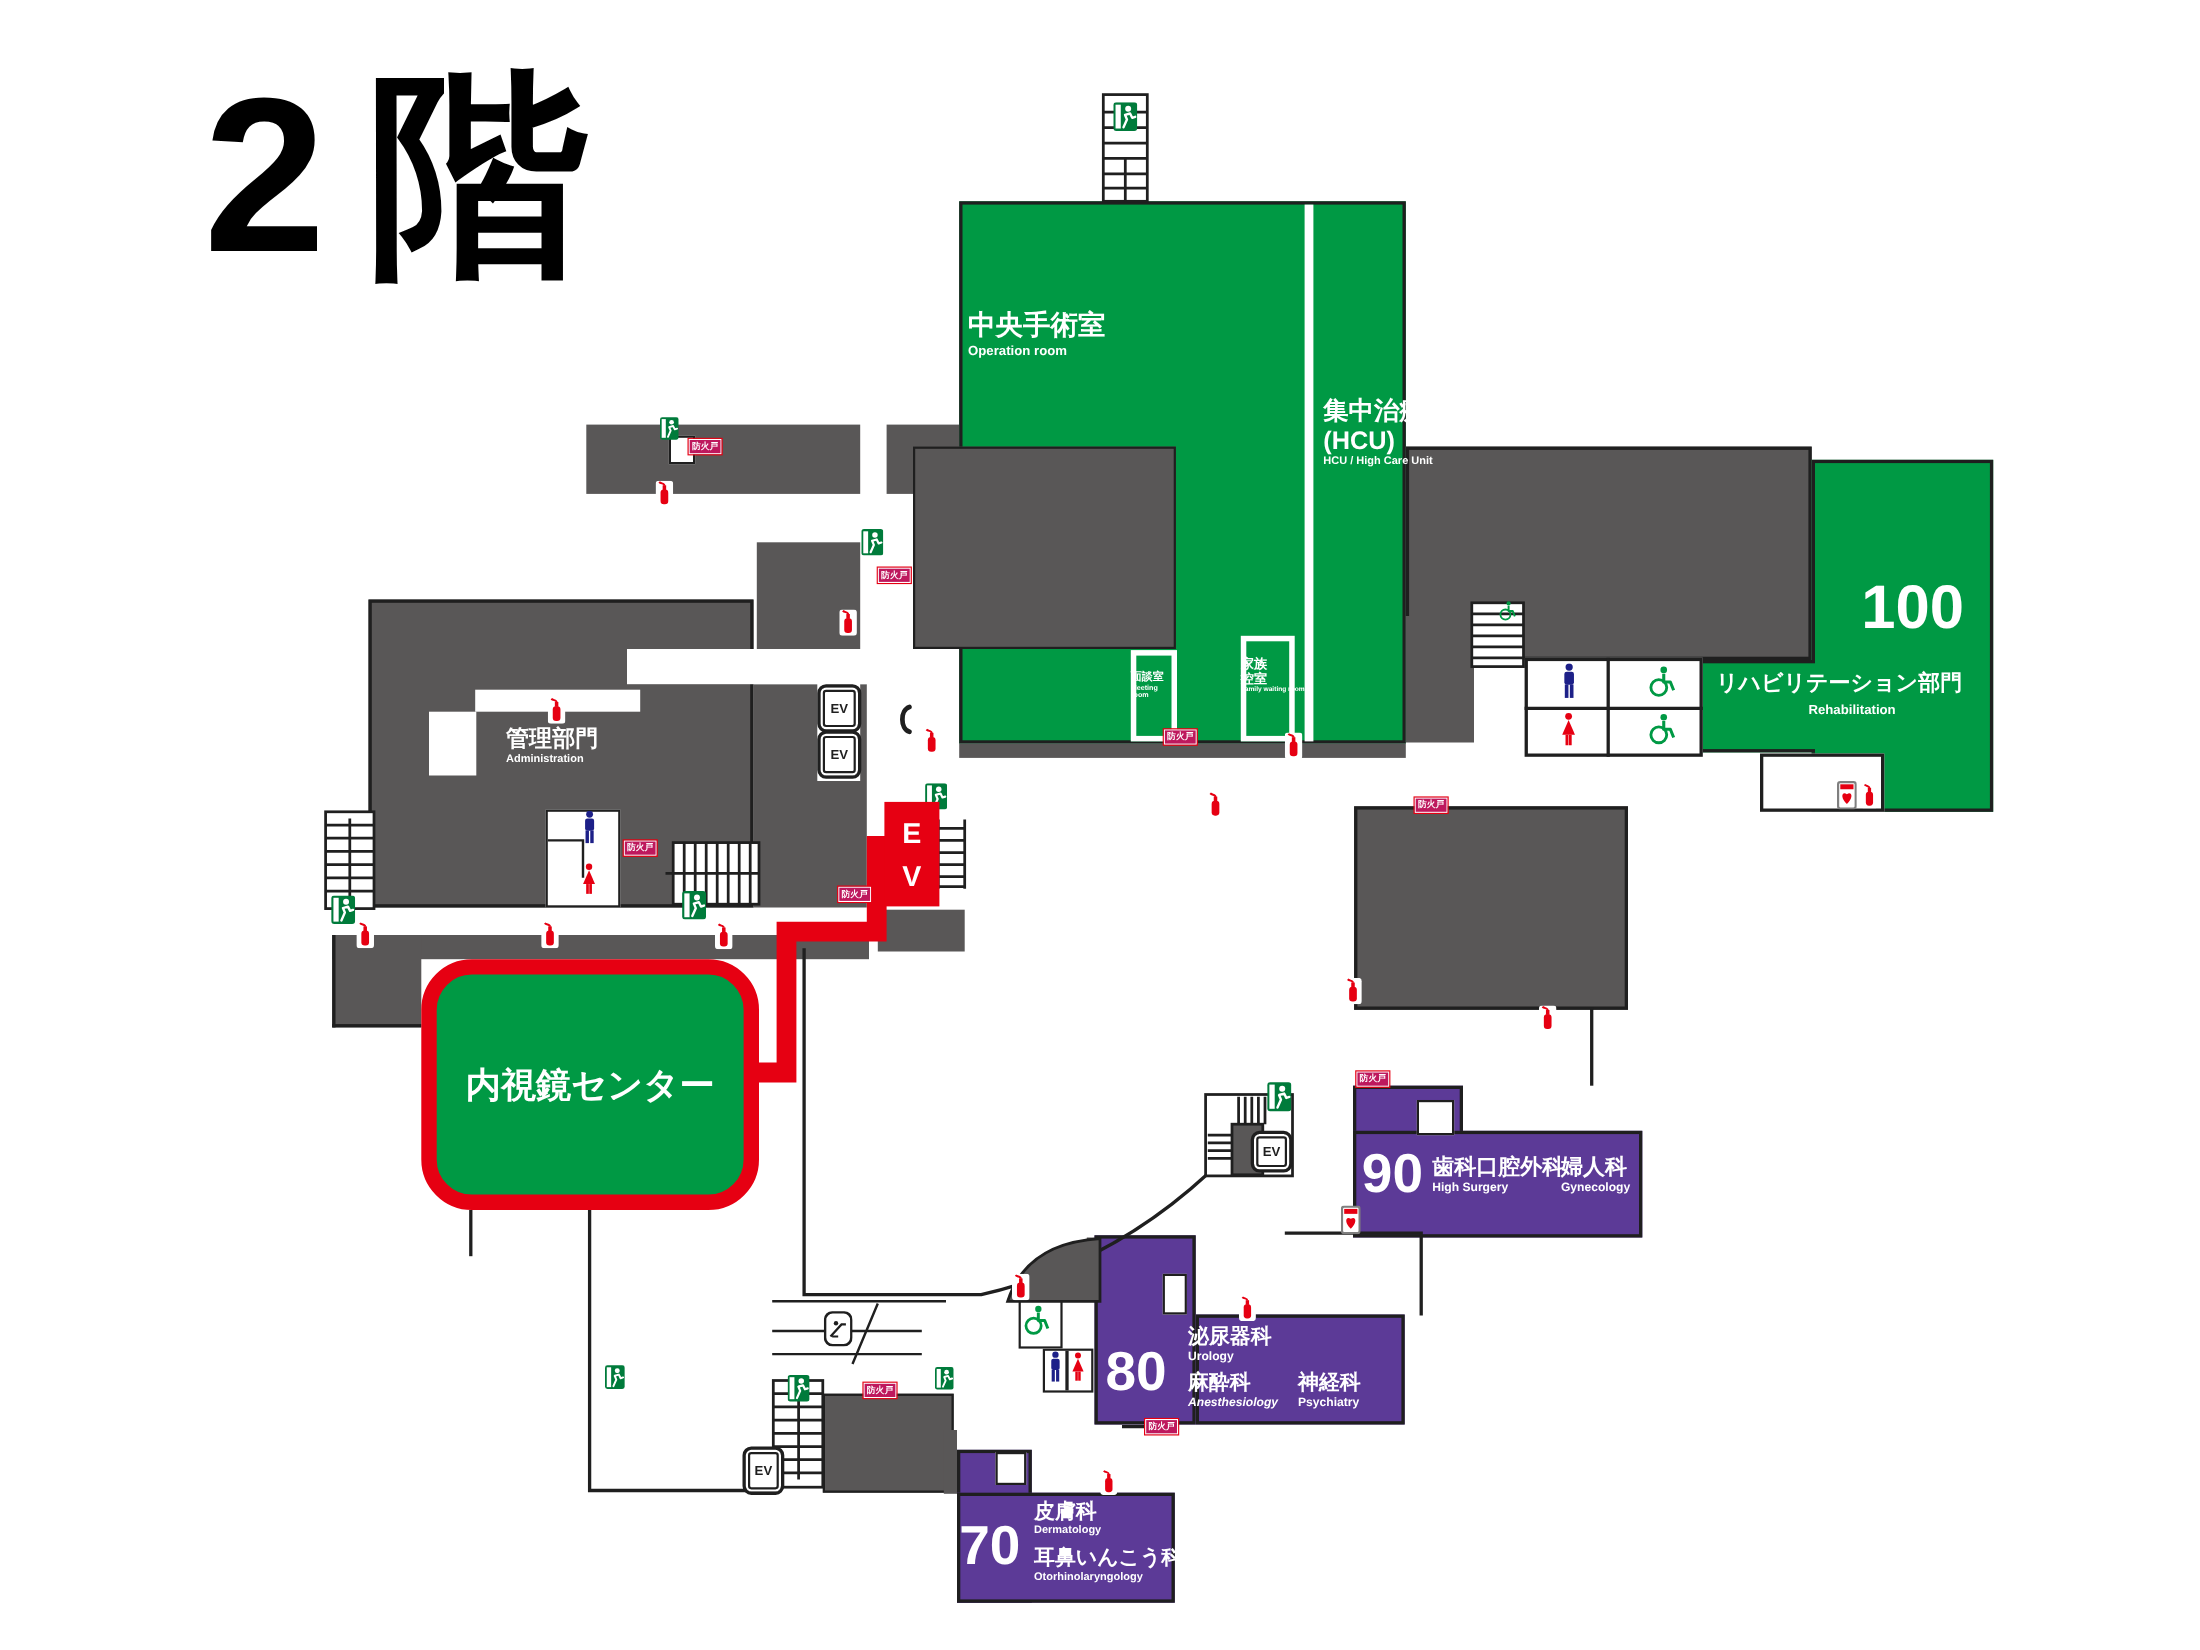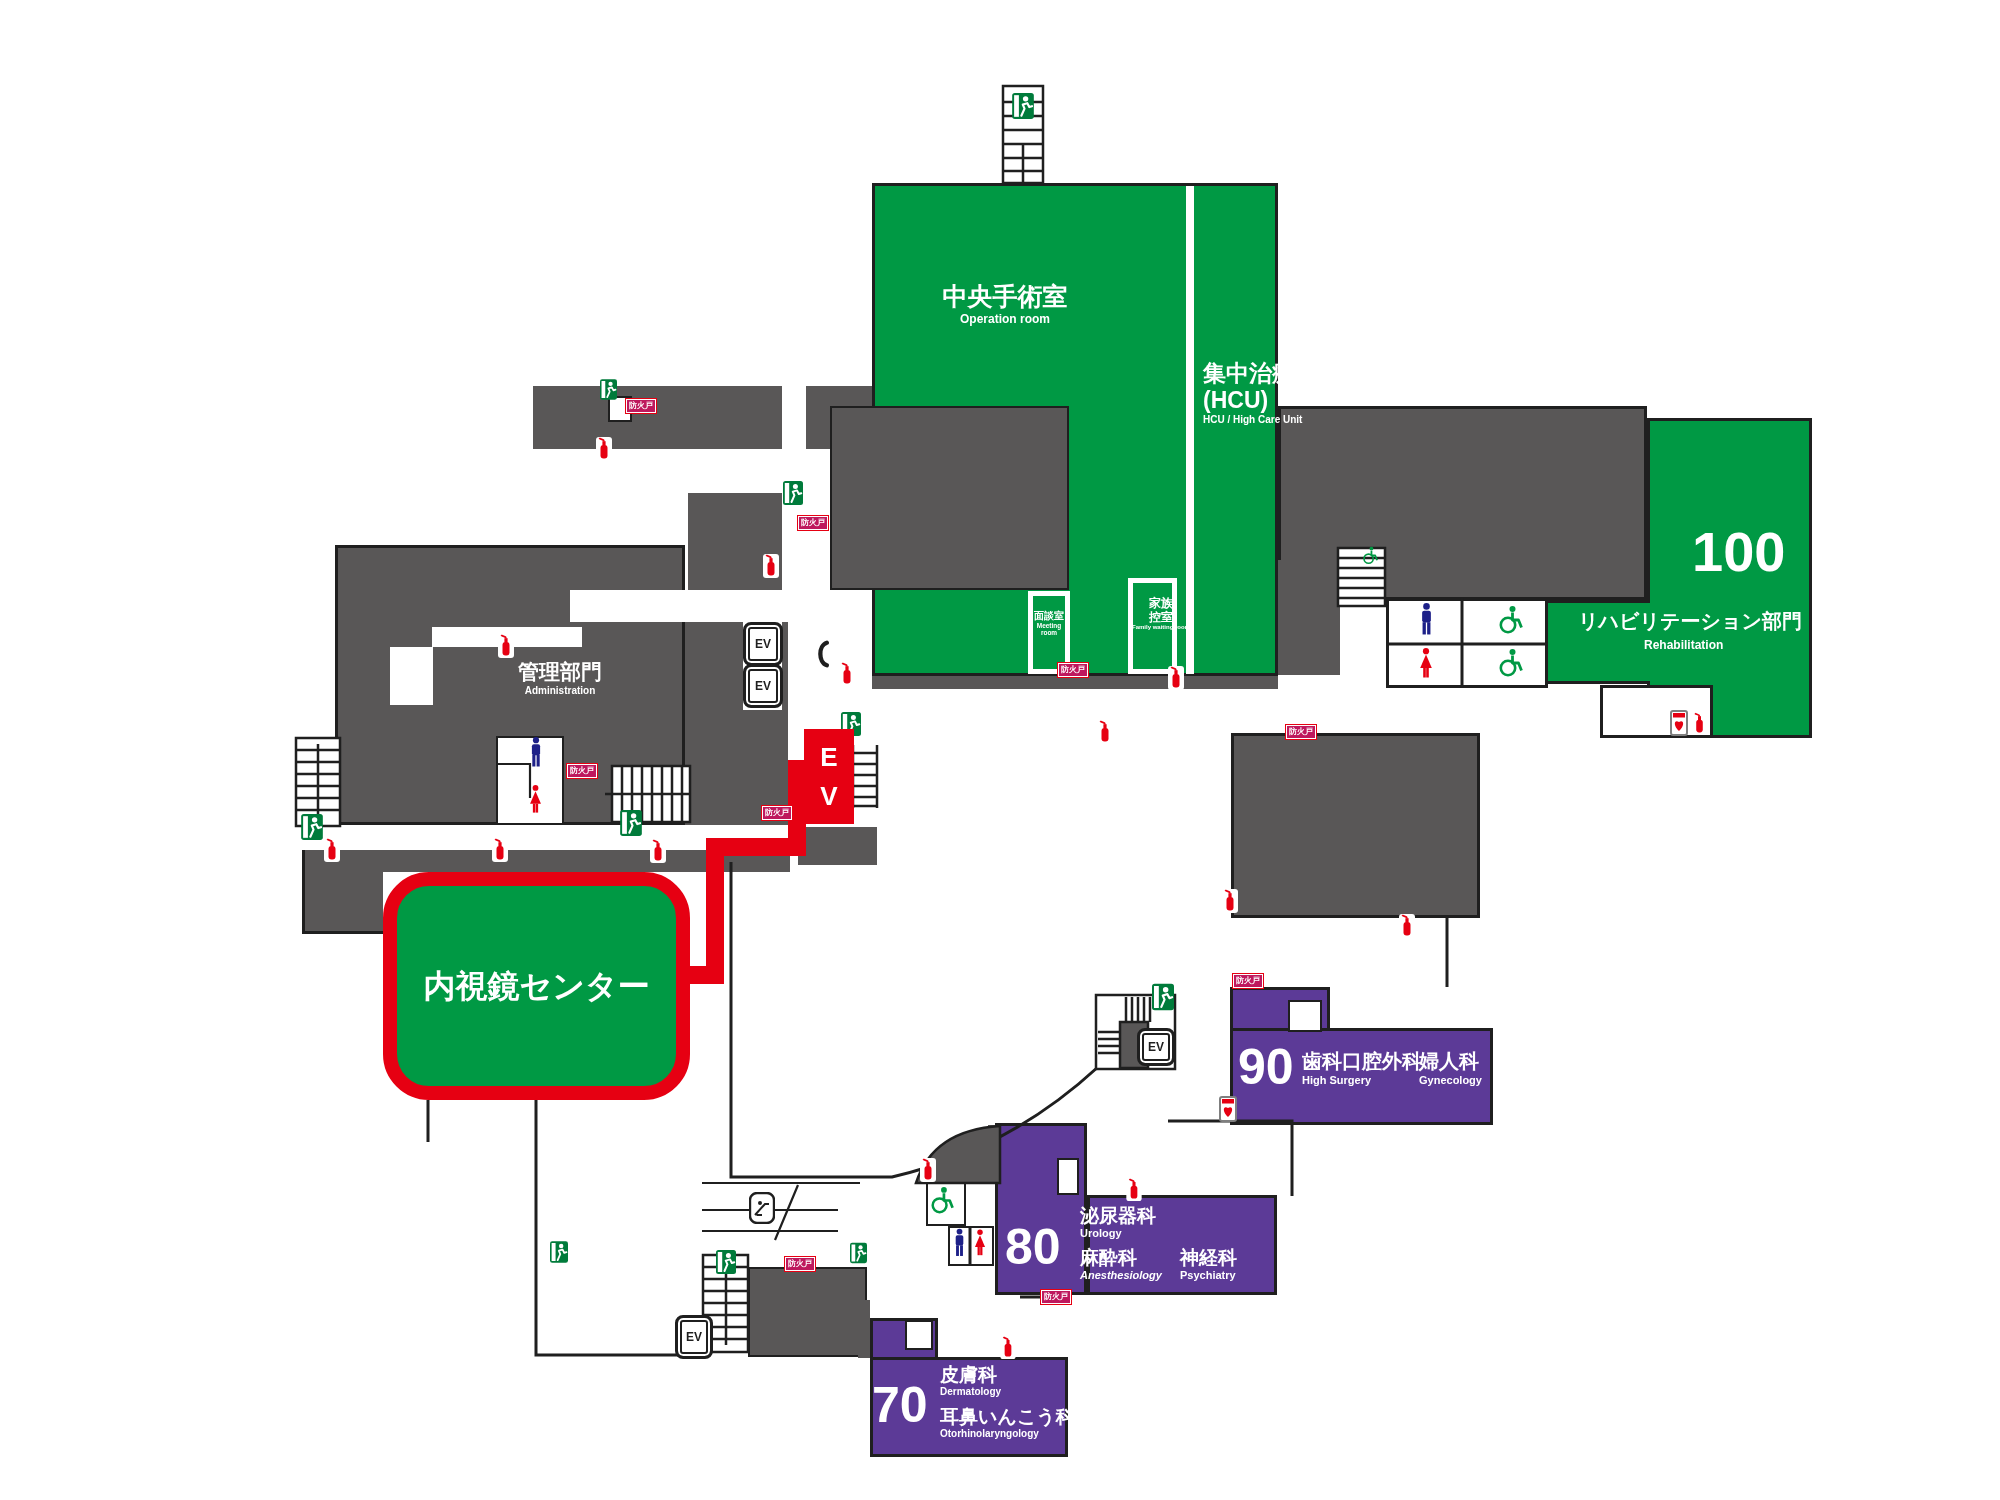--- a/index.html
+++ b/index.html
@@ -7,21 +7,21 @@
          font-family:"Liberation Sans","DejaVu Sans",sans-serif;}
   .blk{position:absolute;box-sizing:border-box;}
   .gray{background:#595757;}
   .green{background:#009944;}
   .purple{background:#5C3A97;}
   .wht{background:#ffffff;}
   .bd3{border:3px solid #1f1f1f;}
   .bd2{border:2px solid #1f1f1f;}
   .lab{position:absolute;color:#fff;font-weight:bold;line-height:1.18;white-space:nowrap;}
   .lab .en{display:block;font-weight:bold;}
-  .ctr{text-align:center;}
+  .ctr{text-align:left;}
   #title{position:absolute;left:185px;top:60px;font-size:200px;font-weight:bold;color:#000;
          letter-spacing:38px;line-height:1;}
   .tag{position:absolute;background:#be185d;color:#fff;font-size:8px;line-height:1;
        padding:2px 2px;font-weight:bold;white-space:nowrap;border:1px solid #fff;
        outline:1px solid #E60012;z-index:40;}
   .evbox{position:absolute;background:#fff;border:3px solid #1f1f1f;border-radius:8px;
          box-shadow:inset 0 0 0 2px #fff,inset 0 0 0 4px #1f1f1f;
          display:flex;align-items:center;justify-content:center;
          font-size:12px;font-weight:bold;color:#1f1f1f;z-index:30;}
   #ev-red{position:absolute;left:804px;top:729px;width:50px;height:95px;background:#E60012;
@@ -32,20 +32,21 @@
              display:flex;align-items:center;justify-content:center;
              color:#fff;font-size:32px;font-weight:bold;line-height:1.5;}
   svg.lay{position:absolute;left:0;top:0;z-index:20;pointer-events:none;}
   .z10{z-index:10;} .z15{z-index:15;} .z30{z-index:30;}
 </style>
 </head>
 <body>
 
 <div id="stage">
 
+  <div id="title">2階</div>
 
   <div class="blk gray z10" style="left:533px;top:386px;width:249px;height:63px;"></div>
   <div class="blk wht z15" style="left:608px;top:396px;width:24px;height:26px;border:2px solid #1f1f1f;"></div>
   <div class="blk gray z10" style="left:806px;top:386px;width:66px;height:63px;"></div>
   <div class="blk gray z10" style="left:688px;top:493px;width:94px;height:97px;"></div>
   <div class="blk gray bd3 z10" style="left:335px;top:545px;width:350px;height:280px;"></div>
   <div class="blk gray z10" style="left:685px;top:622px;width:103px;height:203px;"></div>
   <div class="blk wht z15" style="left:570px;top:590px;width:218px;height:32px;"></div>
   <div class="blk wht z15" style="left:432px;top:627px;width:150px;height:20px;"></div>
   <div class="blk wht z15" style="left:390px;top:647px;width:43px;height:58px;"></div>

